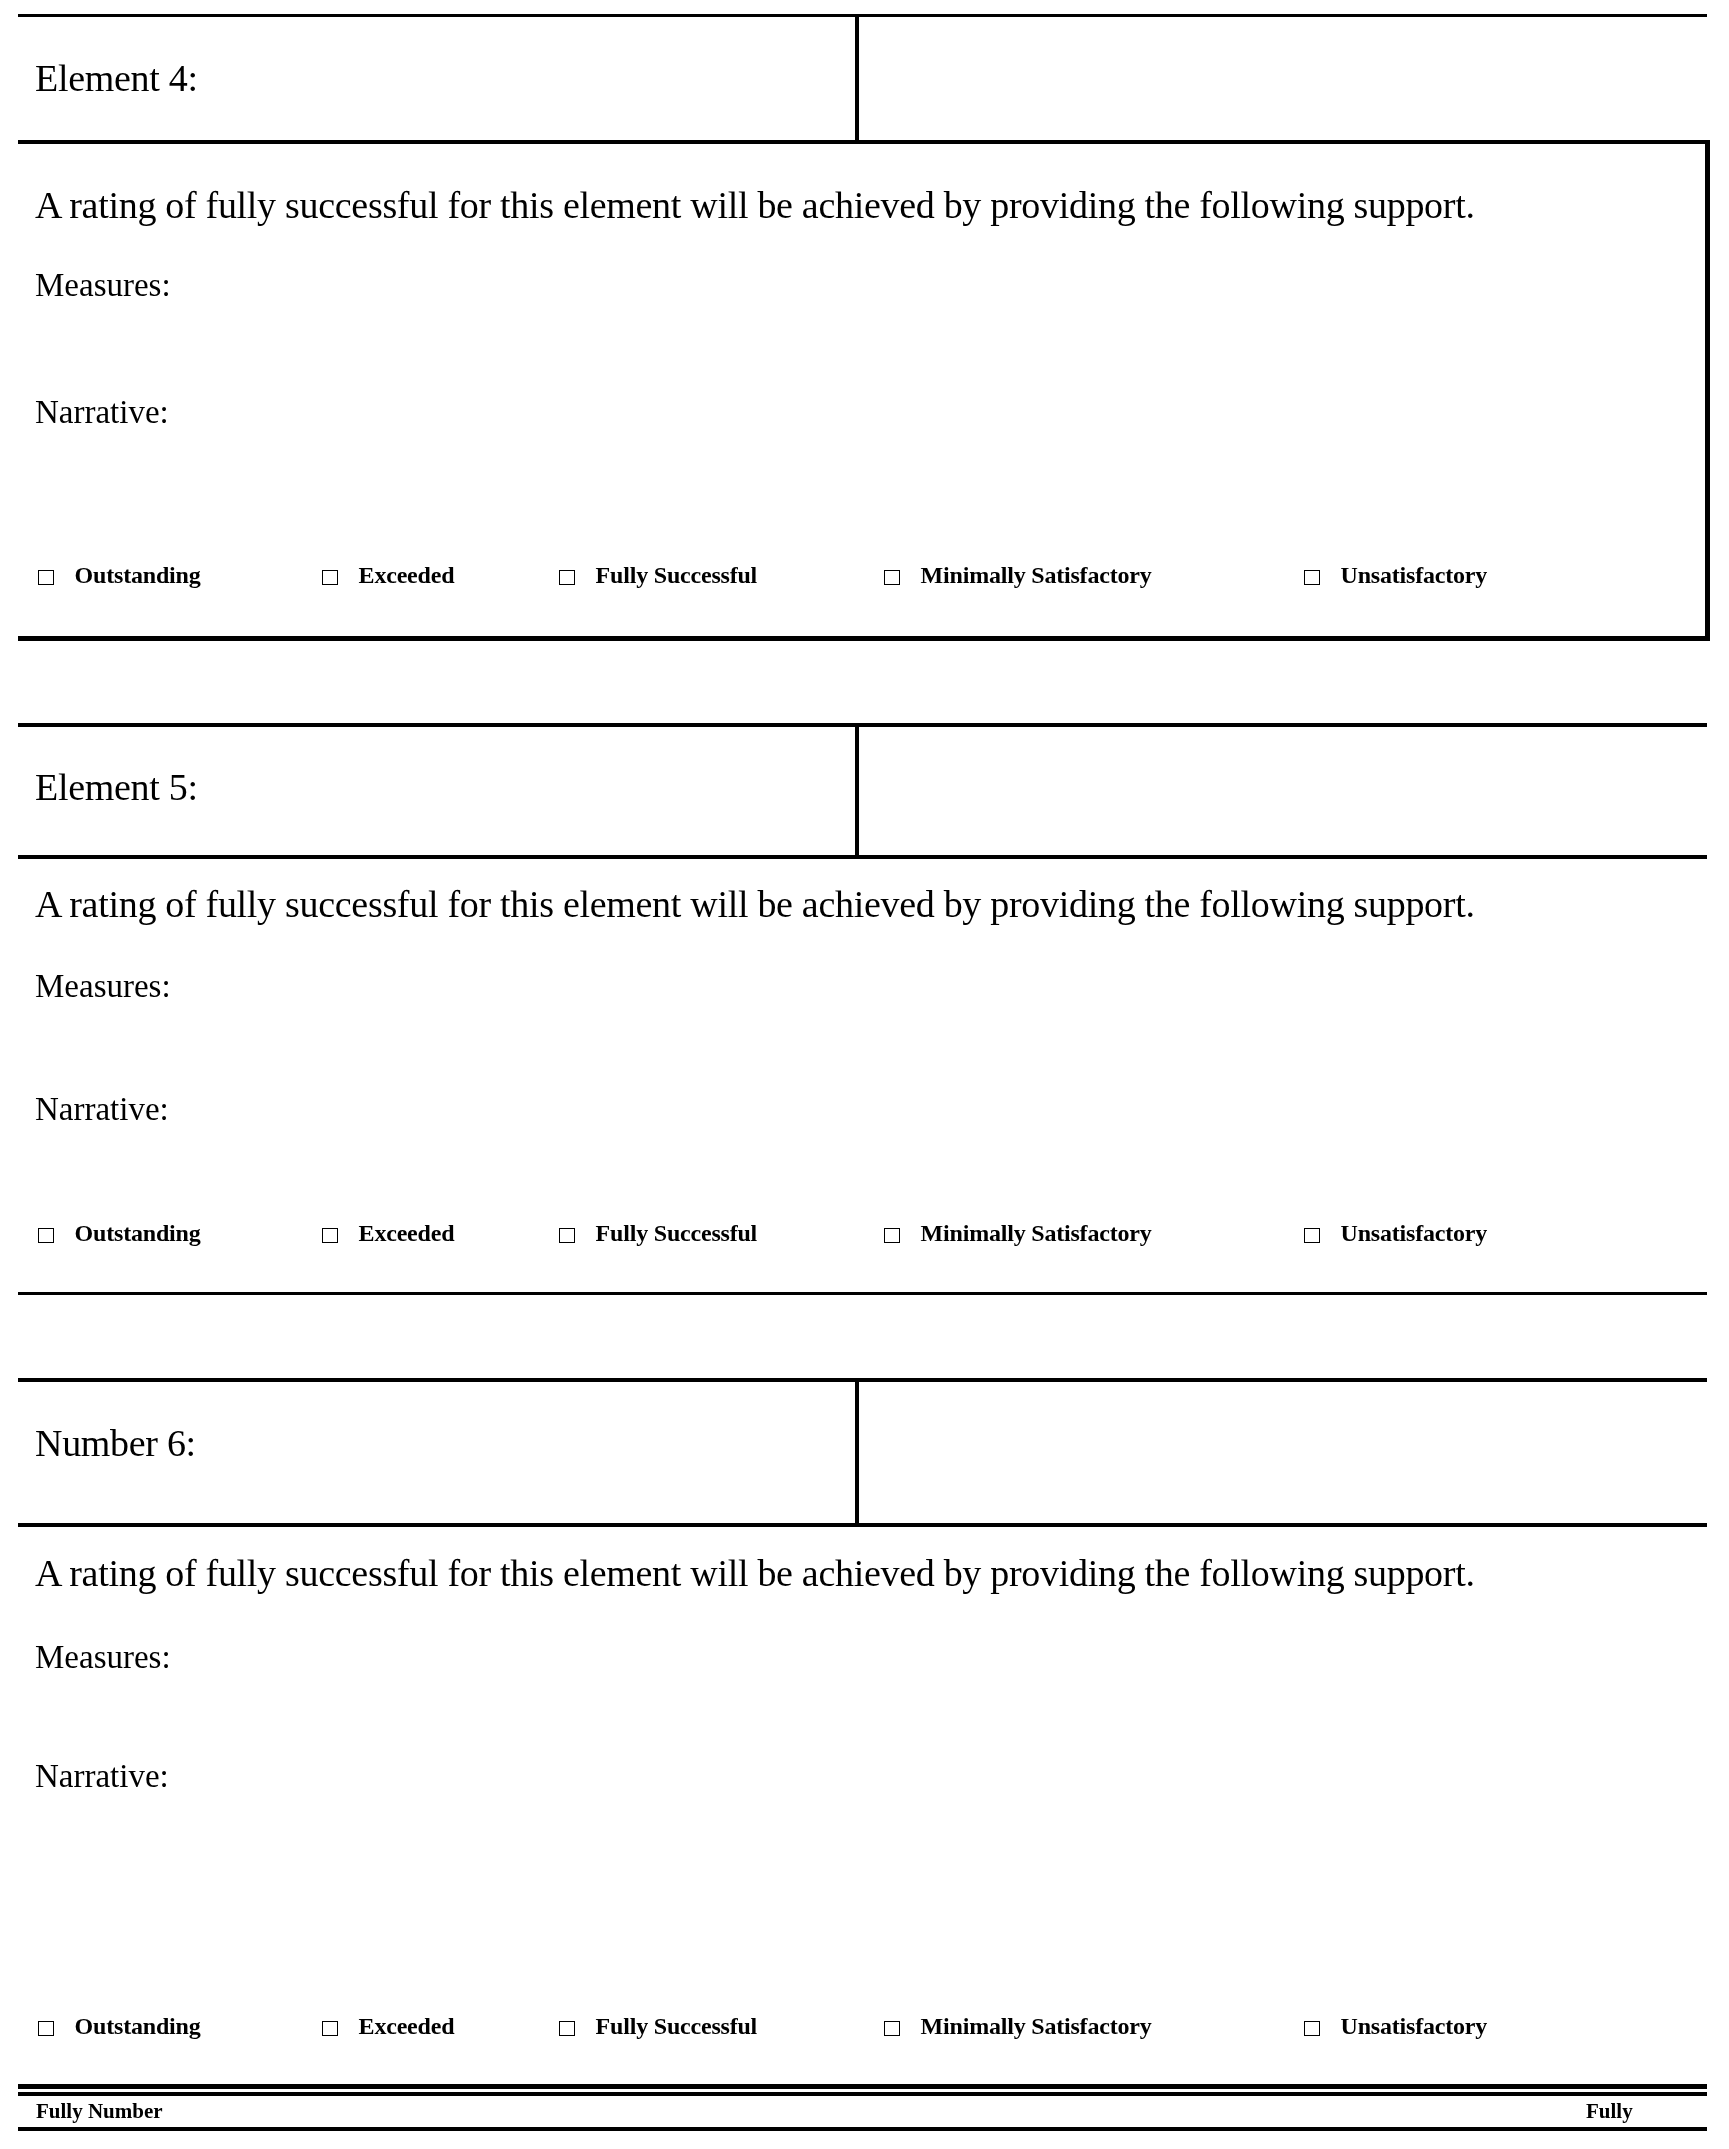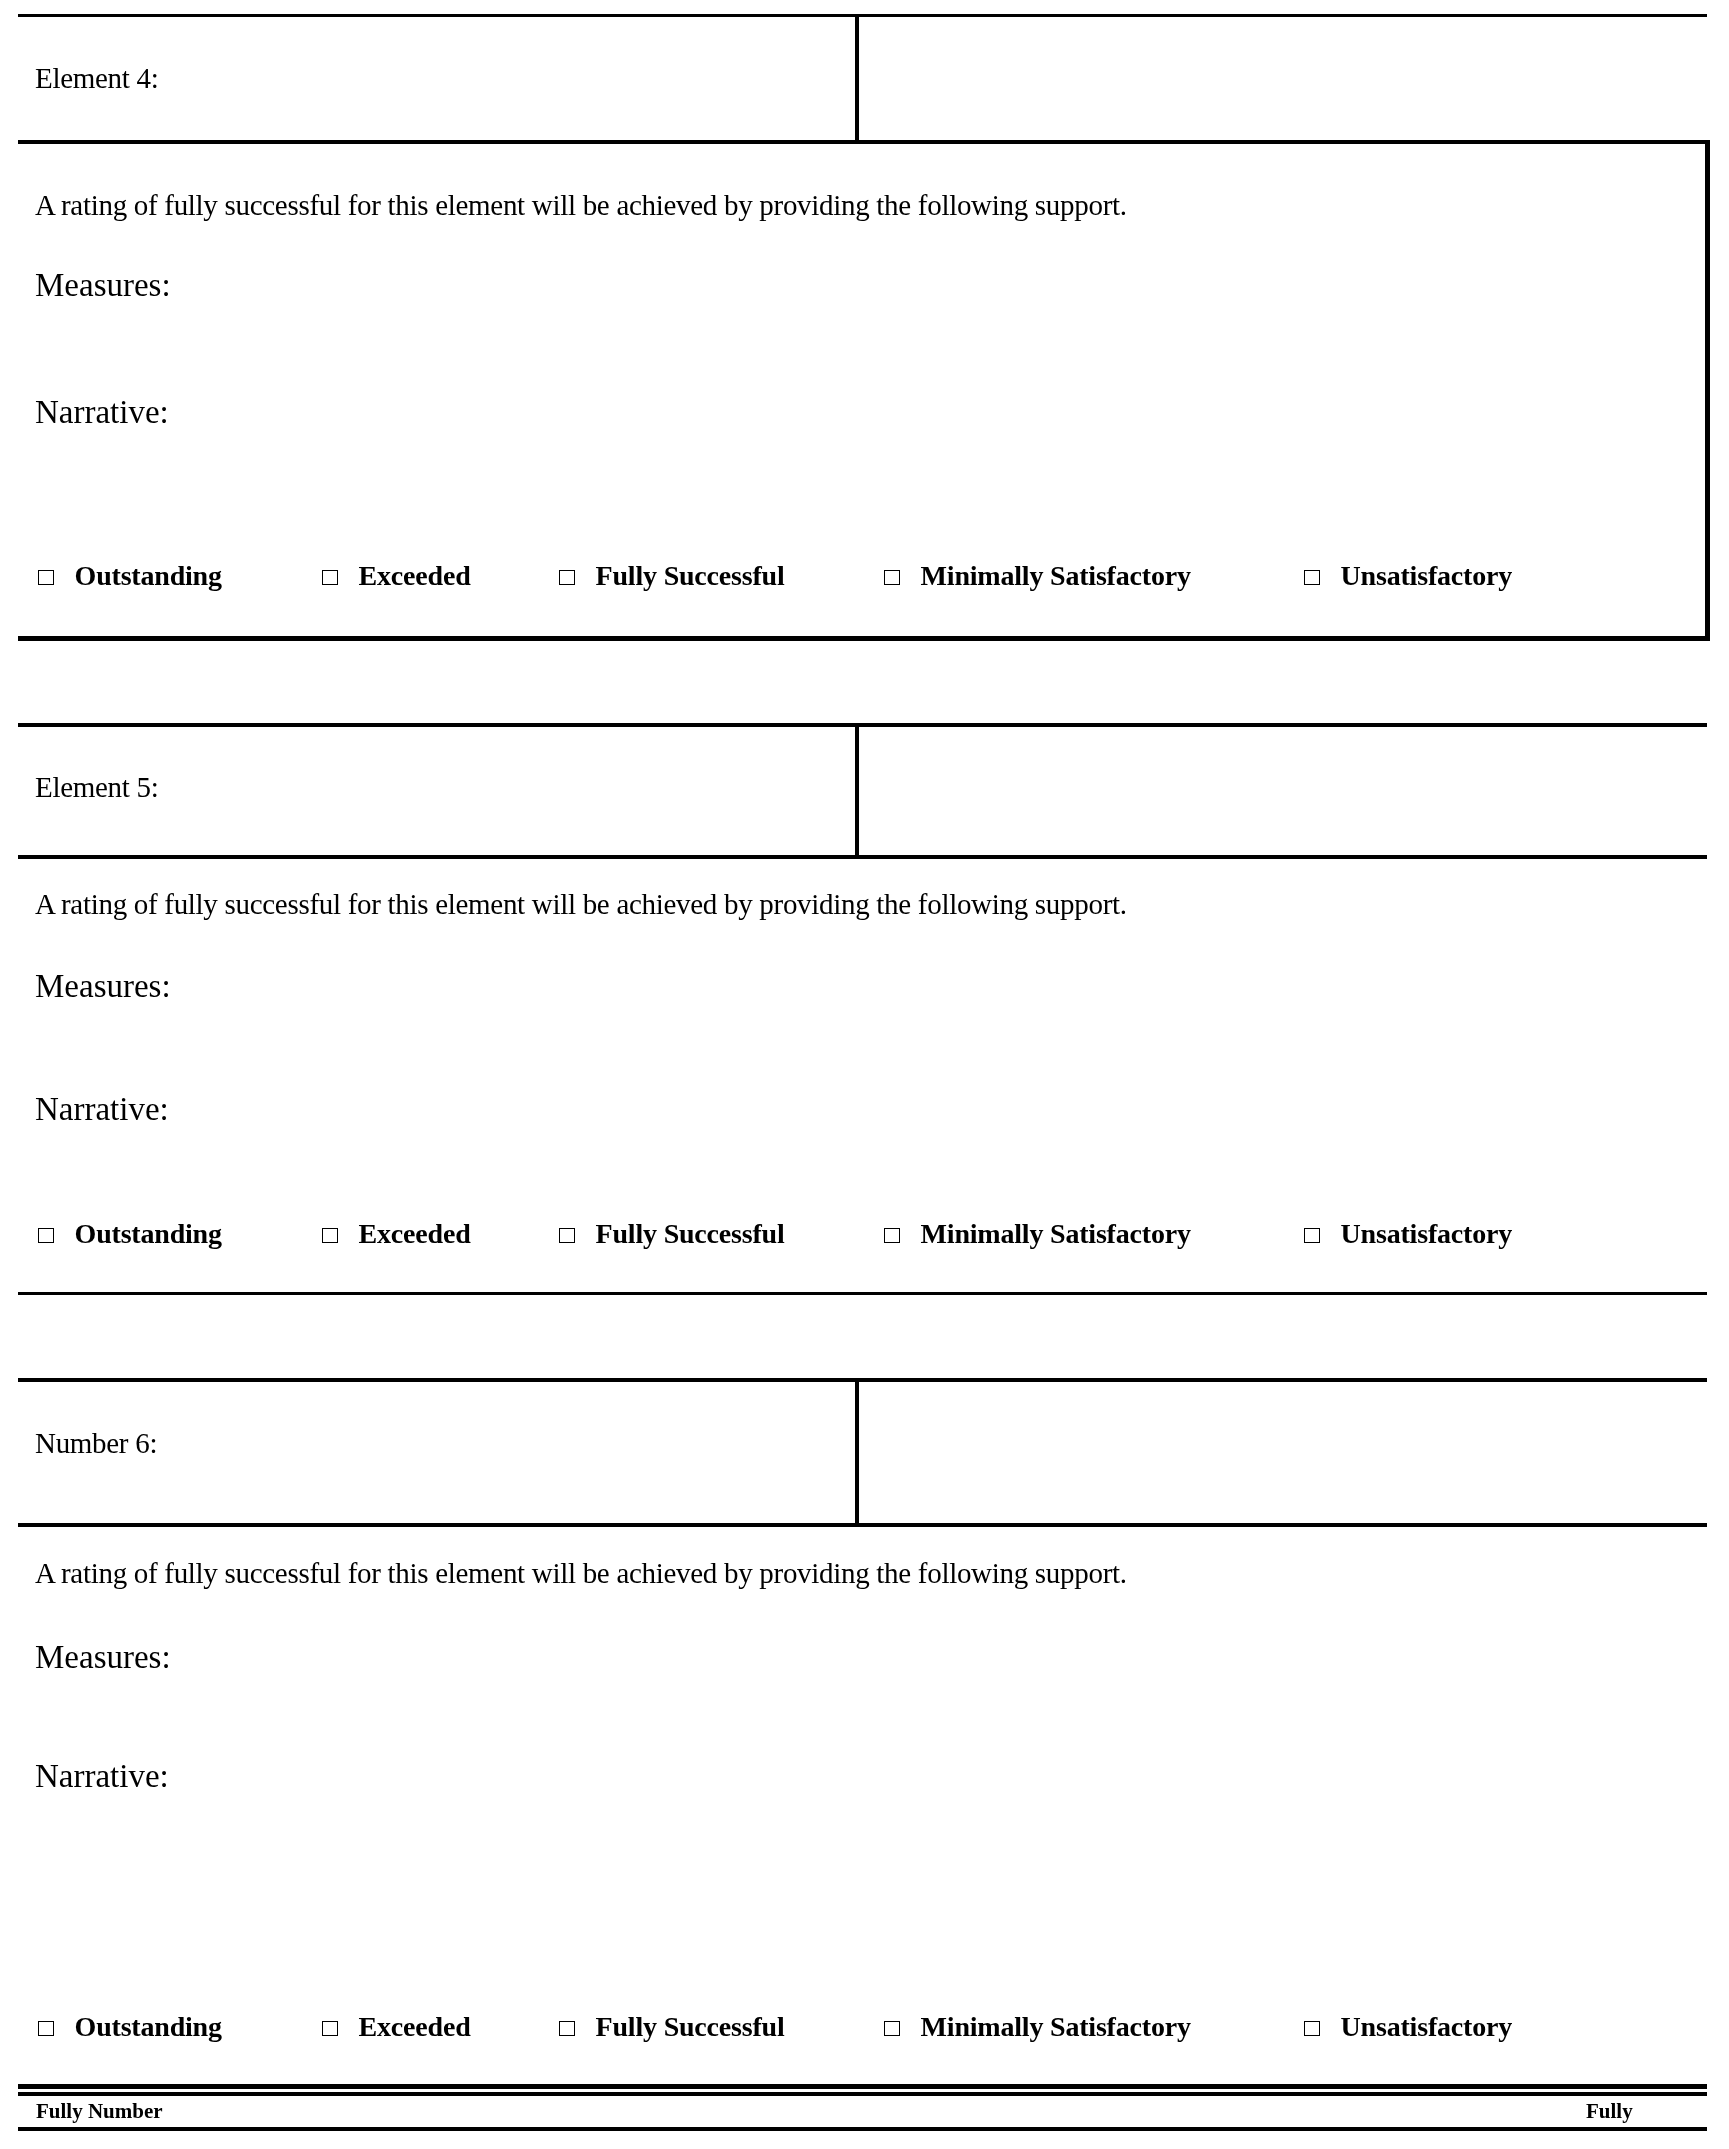--- a/index.html
+++ b/index.html
@@ -1,25 +1,25 @@
 <!DOCTYPE html>
 <html style="font-size:14.5px"><head>
 <meta charset="utf-8">
 <style>
   html, body { margin:0; padding:0; background:#ffffff; }
   body { width:1729px; height:2149px; position:relative; overflow:hidden;
          font-family:"Liberation Serif", "DejaVu Serif", serif; color:#000; }
   .abs { position:absolute; }
   .hline { position:absolute; left:18px; width:1689px; background:#000; }
   .vline { position:absolute; background:#000; }
-  .txt { position:absolute; font-size:29px; line-height:33px; white-space:nowrap; letter-spacing:-0.3px; }
+  .txt { position:absolute; font-size:38px; line-height:33px; white-space:nowrap; letter-spacing:-0.3px; }
   .lbl { position:absolute; left:35px; font-size:33px; line-height:33px; white-space:nowrap; }
   .rating-item { position:absolute; height:33px; display:flex; align-items:center; cursor:pointer; }
   .cbox { width:13.6px; height:13.6px; border:1.8px solid #000; box-sizing:content-box; margin-top:3.6px; }
-  .rlabel { margin-left:21px; font-weight:bold; font-size:28px; line-height:33px; white-space:nowrap; letter-spacing:-0.2px; }
+  .rlabel { margin-left:21px; font-weight:bold; font-size:24px; line-height:33px; white-space:nowrap; letter-spacing:-0.2px; }
   .field { position:absolute; left:35px; width:1655px; background:transparent; }
   .footer-text { position:absolute; font-weight:bold; font-size:21px; line-height:22px; white-space:nowrap; }
 </style>
 </head>
 <body>
 
 <section>
   <div class="hline" style="top:13.6px;height:3.6px;"></div>
   <div class="txt" style="left:35px;top:62px;">Element 4:</div>
   <div class="vline" style="left:855px;top:13.6px;width:3.6px;height:130px;"></div>

